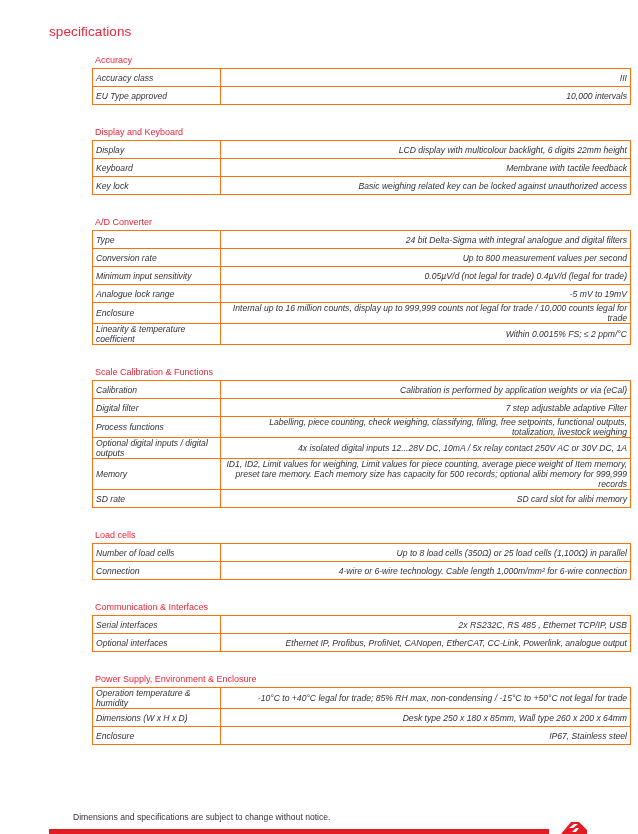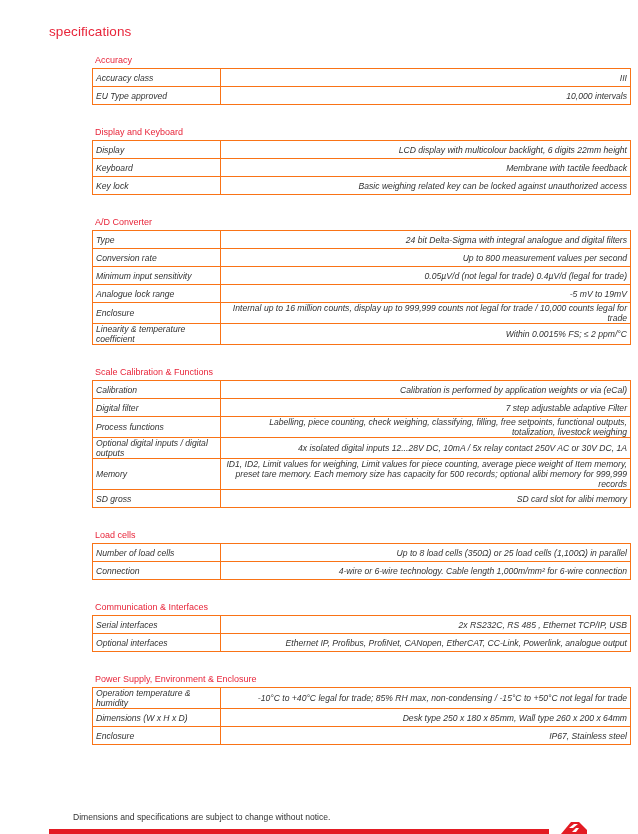--- a/index.html
+++ b/index.html
@@ -134,21 +134,21 @@
           </tr>
       <tr class="tall">
             <td class="label">Optional digital inputs / digital outputs</td>
             <td class="value">4x isolated digital inputs 12...28V DC, 10mA / 5x relay contact 250V AC or 30V DC, 1A</td>
           </tr>
       <tr class="tall">
             <td class="label">Memory</td>
             <td class="value">ID1, ID2, Limit values for weighing, Limit values for piece counting, average piece weight of Item memory, preset tare memory. Each memory size has capacity for 500 records; optional alibi memory for 999,999 records</td>
           </tr>
       <tr>
-            <td class="label">SD gross</td>
+            <td class="label">SD rate</td>
             <td class="value">SD card slot for alibi memory</td>
           </tr>
     </tbody>
       </table>
   </div>
 
   <div class="section">
     <div class="section-title">Load cells</div>
     <table class="spec">
       <tbody>

